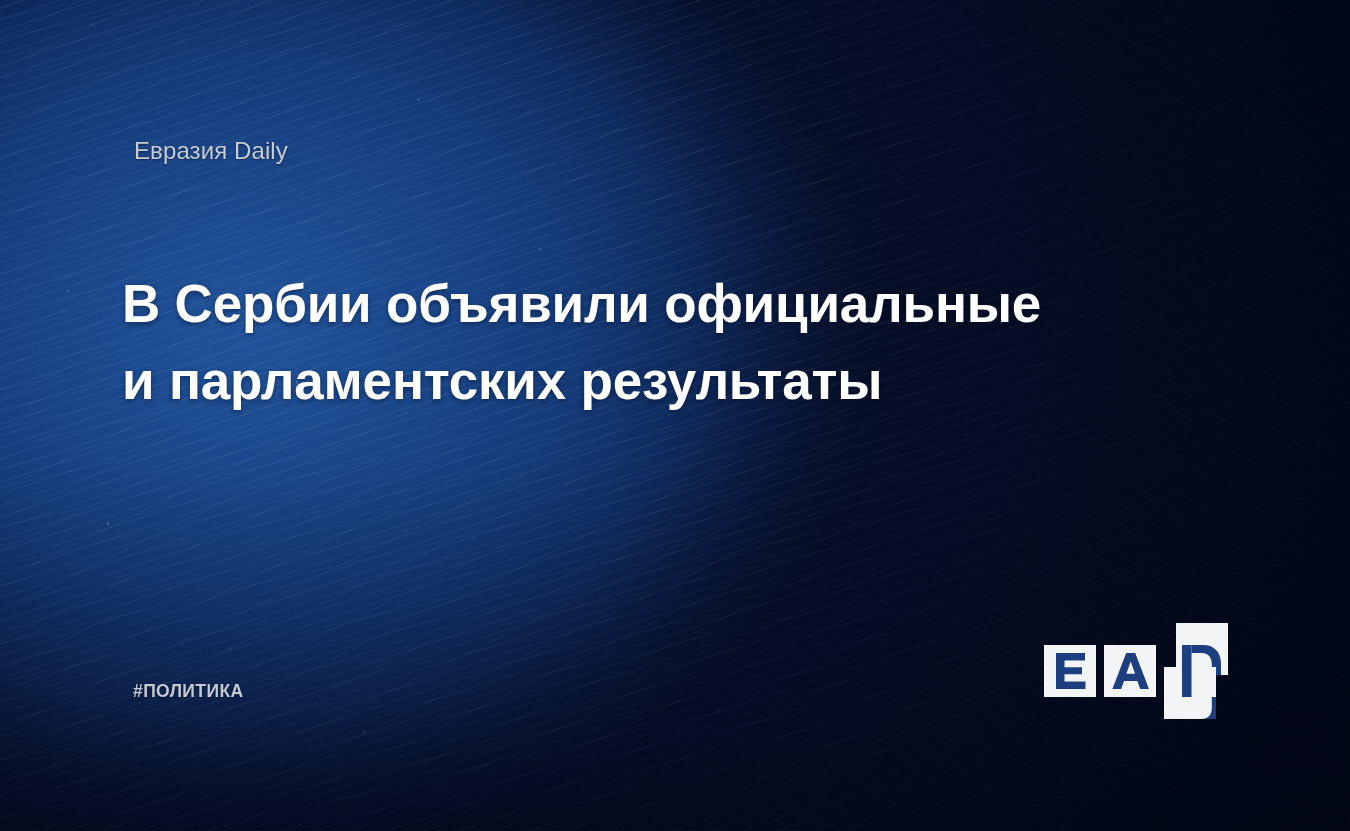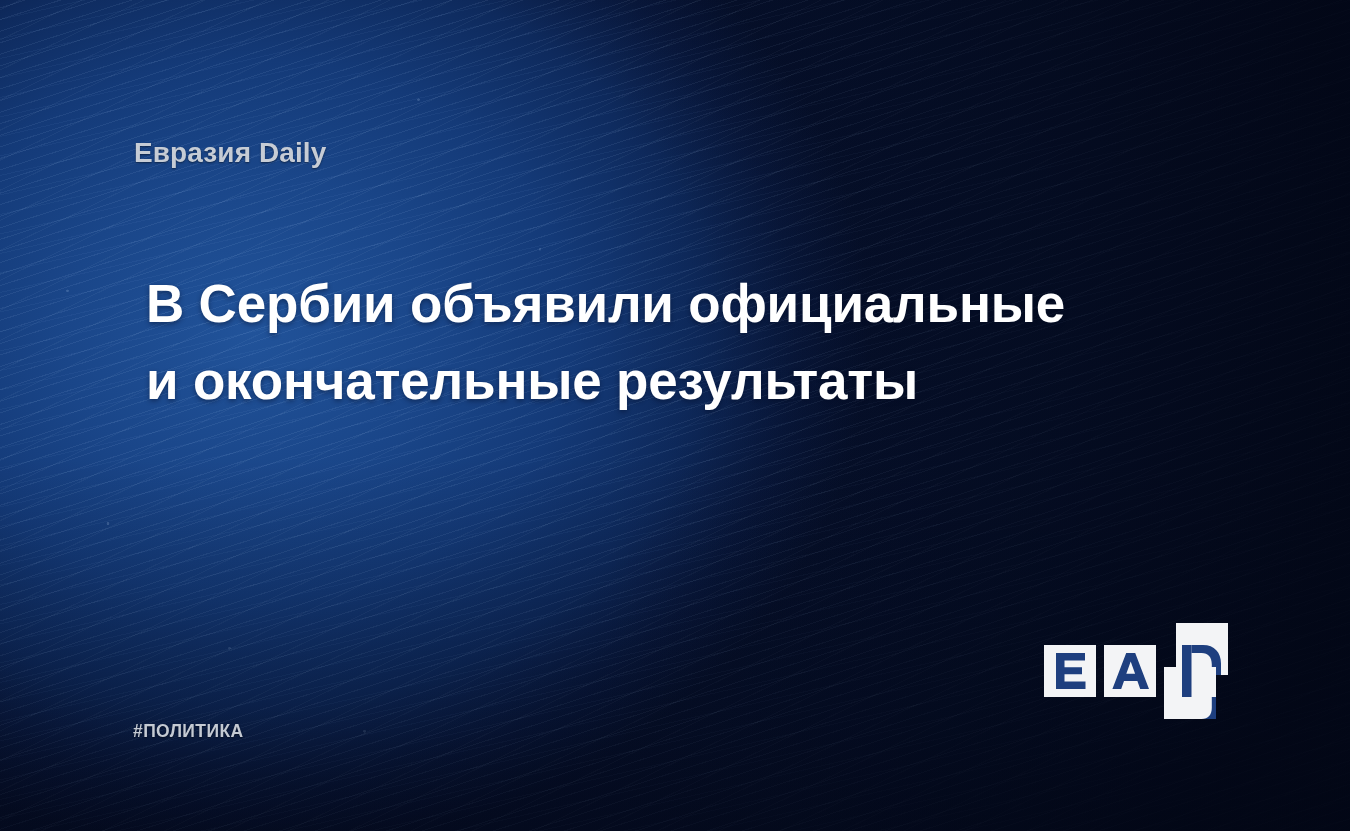--- a/index.html
+++ b/index.html
@@ -64,48 +64,47 @@
       radial-gradient(ellipse 1150px 900px at 230px 330px, rgba(0,0,0,0) 0%, rgba(0,0,0,0) 42%, rgba(3,8,24,0.38) 72%, rgba(2,6,20,0.70) 100%),
       linear-gradient(to right, rgba(0,0,0,0) 45%, rgba(3,9,26,0.35) 80%, rgba(2,6,20,0.55) 100%),
       linear-gradient(to bottom, rgba(0,0,0,0) 55%, rgba(2,6,20,0.30) 88%, rgba(2,5,18,0.50) 100%);
   }
 
   
   .content{position:absolute;inset:0;}
 
   .brand{
     position:absolute;left:134px;top:137px;
-    font-size:28px;font-weight:bold;
+    font-size:24px;font-weight:normal;
     letter-spacing:.1px;
     color:#c6ccd5;
     text-shadow:0 1px 2px rgba(0,0,0,.45);
     white-space:nowrap;
   }
 
   .headline{
-    position:absolute;left:146px;top:265px;
+    position:absolute;left:122px;top:265px;
     width:960px;
     margin:0;
     font-size:53px;
     font-weight:bold;
     line-height:77px;
     color:#ffffff;
     letter-spacing:-.2px;
     text-shadow:0 2px 5px rgba(0,10,35,.45);
   }
   .headline .ln{display:block;white-space:nowrap;}
 
   .tag{
     position:absolute;left:133px;top:681px;
     font-size:17.5px;font-weight:bold;
     letter-spacing:.4px;
     color:#c4cad3;
     text-shadow:0 1px 2px rgba(0,0,0,.45);
     white-space:nowrap;
-    margin-top:40px;
   }
 
   
   .logo{
     position:absolute;left:1044px;top:623px;
     width:178px;height:96px;
   }
   .logo .sq{
     position:absolute;
     width:52px;height:52px;
@@ -127,21 +126,21 @@
   <div class="bg-streaks"></div>
   <div class="bg-dots"></div>
   <div class="bg-vignette"></div>
 
   <div class="content">
 
     <div class="brand">Евразия Daily</div>
 
     <h1 class="headline">
       <span class="ln">В Сербии объявили официальные</span>
-      <span class="ln">и окончательные результаты</span>
+      <span class="ln">и парламентских результаты</span>
     </h1>
 
     <div class="tag">#ПОЛИТИКА</div>
 
     <div class="logo">
 
       <div class="sq sq-e">
         <svg width="52" height="52" viewBox="0 0 52 52" aria-hidden="true">
           <path d="M12 8 H41 V15.5 H20.5 V22.3 H38 V29.2 H20.5 V36.5 H41.5 V44 H12 Z" fill="#1e3f7f"></path>
         </svg>

